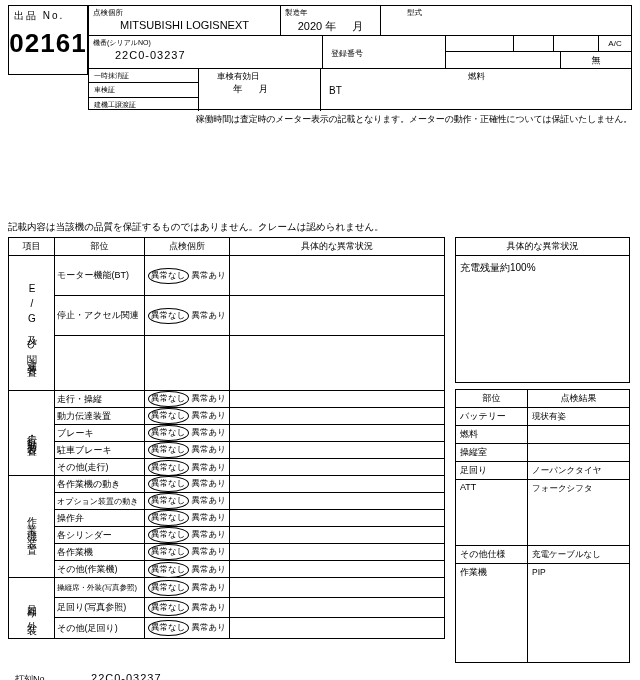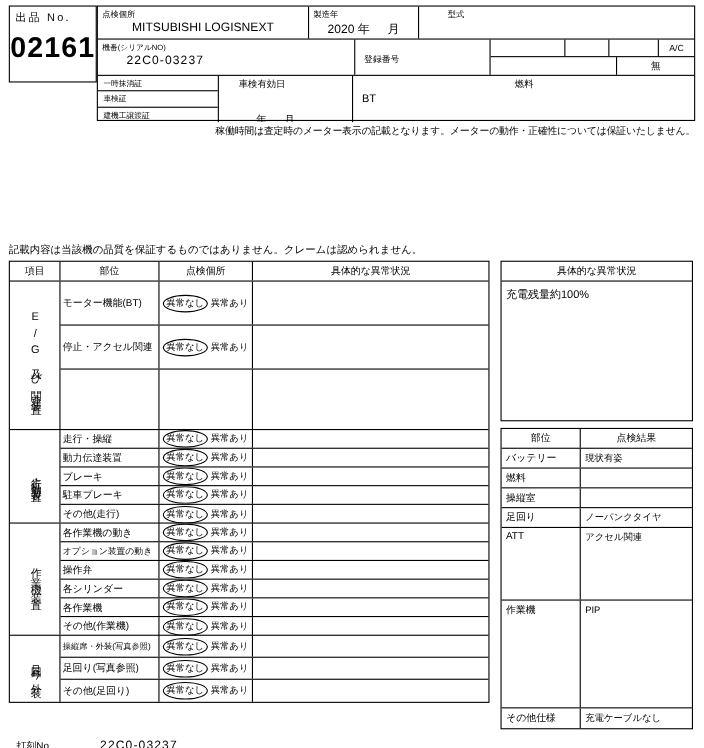--- a/index.html
+++ b/index.html
@@ -33,21 +33,21 @@
   .rbcell { border-right:1px solid #000; }
   .rbcell:last-child { border-right:none; }
   .rbcell.ac { font-size:8px; text-align:center; padding-top:3px; }
   .rbcell.nashi { font-size:9px; text-align:center; padding-top:2px; }
   
   .certs { width:110px; border-right:1px solid #000; display:flex; flex-direction:column; }
   .cert { flex:1; border-bottom:1px solid #000; font-size:7px; padding:2px 0 0 5px; white-space:nowrap; }
   .cert:last-child { border-bottom:none; }
   .shaken { width:122px; }
   .shaken .hlabel { font-size:8.5px; padding-left:18px; }
-  .shaken .hvalue { text-align:left; padding-left:34px; font-size:9.5px; margin-top:20px; }
+  .shaken .hvalue { text-align:left; padding-left:34px; font-size:9.5px; margin-top:0; }
   .meter { width:190px; border-right:1px solid #000; display:flex; flex-direction:column; }
   .mrow { display:flex; align-items:center; height:21px; padding:0 5px; }
   .mrow.first { border-bottom:1px solid #000; }
   .mlabel { font-size:8.5px; white-space:nowrap; }
   .mvalue { flex:1; text-align:right; font-size:11px; font-weight:bold; padding-right:5px; }
   .munit { width:26px; font-size:8px; }
   .fuel { flex:1; border-right:none; }
   .fuel .hlabel { text-align:center; font-size:8.5px; }
   .fuel .hvalue { text-align:left; padding-left:8px; font-size:10px; margin-top:2px; }
   .meter-note { font-size:9px; text-align:right; margin-top:3px; letter-spacing:-0.2px; }
@@ -368,29 +368,29 @@
         <div class="rrow">
           <div class="rp">操縦室</div>
           <div class="rr"></div>
         </div>
         <div class="rrow">
           <div class="rp">足回り</div>
           <div class="rr">ノーパンクタイヤ</div>
         </div>
         <div class="rrow rh66">
           <div class="rp">ATT</div>
-          <div class="rr">アクセル関連</div>
+          <div class="rr">フォークシフタ</div>
+        </div>
+        <div class="rrow">
+          <div class="rp">その他仕様</div>
+          <div class="rr">充電ケーブルなし</div>
         </div>
         <div class="rrow rh98">
           <div class="rp">作業機</div>
           <div class="rr">PIP</div>
-        </div>
-        <div class="rrow">
-          <div class="rp">その他仕様</div>
-          <div class="rr">充電ケーブルなし</div>
         </div>
       </div>
     </div>
   </div>
 
   <div class="footer">
     <span class="stamp-label">打刻No.</span>
     <span class="stamp-value">22C0-03237</span>
   </div>
 

